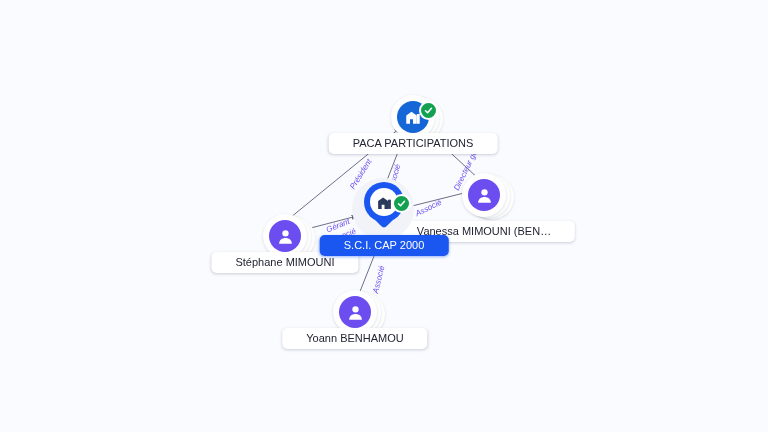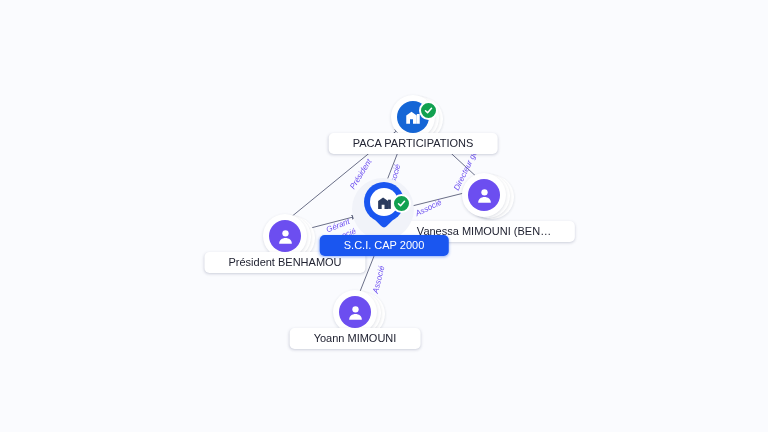--- a/index.html
+++ b/index.html
@@ -218,21 +218,21 @@
     <div class="stack s3"></div>
     <div class="stack s2"></div>
     <div class="stack s1"></div>
     <div class="avatar">
       <svg viewBox="0 0 24 24" fill="#ffffff" xmlns="http://www.w3.org/2000/svg">
         <circle cx="12" cy="8" r="4"></circle>
         <path d="M4 21c0-4.4 3.6-7 8-7s8 2.6 8 7z"></path>
       </svg>
     </div>
   </div>
-  <div class="node-label" style="left:285px; top:252px;">Président BENHAMOU</div>
+  <div class="node-label" style="left:285px; top:252px;">Stéphane MIMOUNI</div>
 
   <div class="node" style="left:384px; top:212px;">
     <div class="pin-wrap">
       <div class="pin-halo"></div>
       <div class="pin-tail"></div>
       <div class="pin-body"></div>
       <div class="pin-inner">
         <svg viewBox="0 0 24 24" fill="#2b3b5e" xmlns="http://www.w3.org/2000/svg">
           <path d="M3 21V10l7-5 7 5v11h-5v-6H8v6H3z"></path>
           <rect x="17" y="8" width="4" height="13"></rect>
@@ -251,15 +251,15 @@
     <div class="stack s3"></div>
     <div class="stack s2"></div>
     <div class="stack s1"></div>
     <div class="avatar">
       <svg viewBox="0 0 24 24" fill="#ffffff" xmlns="http://www.w3.org/2000/svg">
         <circle cx="12" cy="8" r="4"></circle>
         <path d="M4 21c0-4.4 3.6-7 8-7s8 2.6 8 7z"></path>
       </svg>
     </div>
   </div>
-  <div class="node-label" style="left:355px; top:328px;">Yoann MIMOUNI</div>
+  <div class="node-label" style="left:355px; top:328px;">Yoann BENHAMOU</div>
 
 </div>
 
 </body></html>

